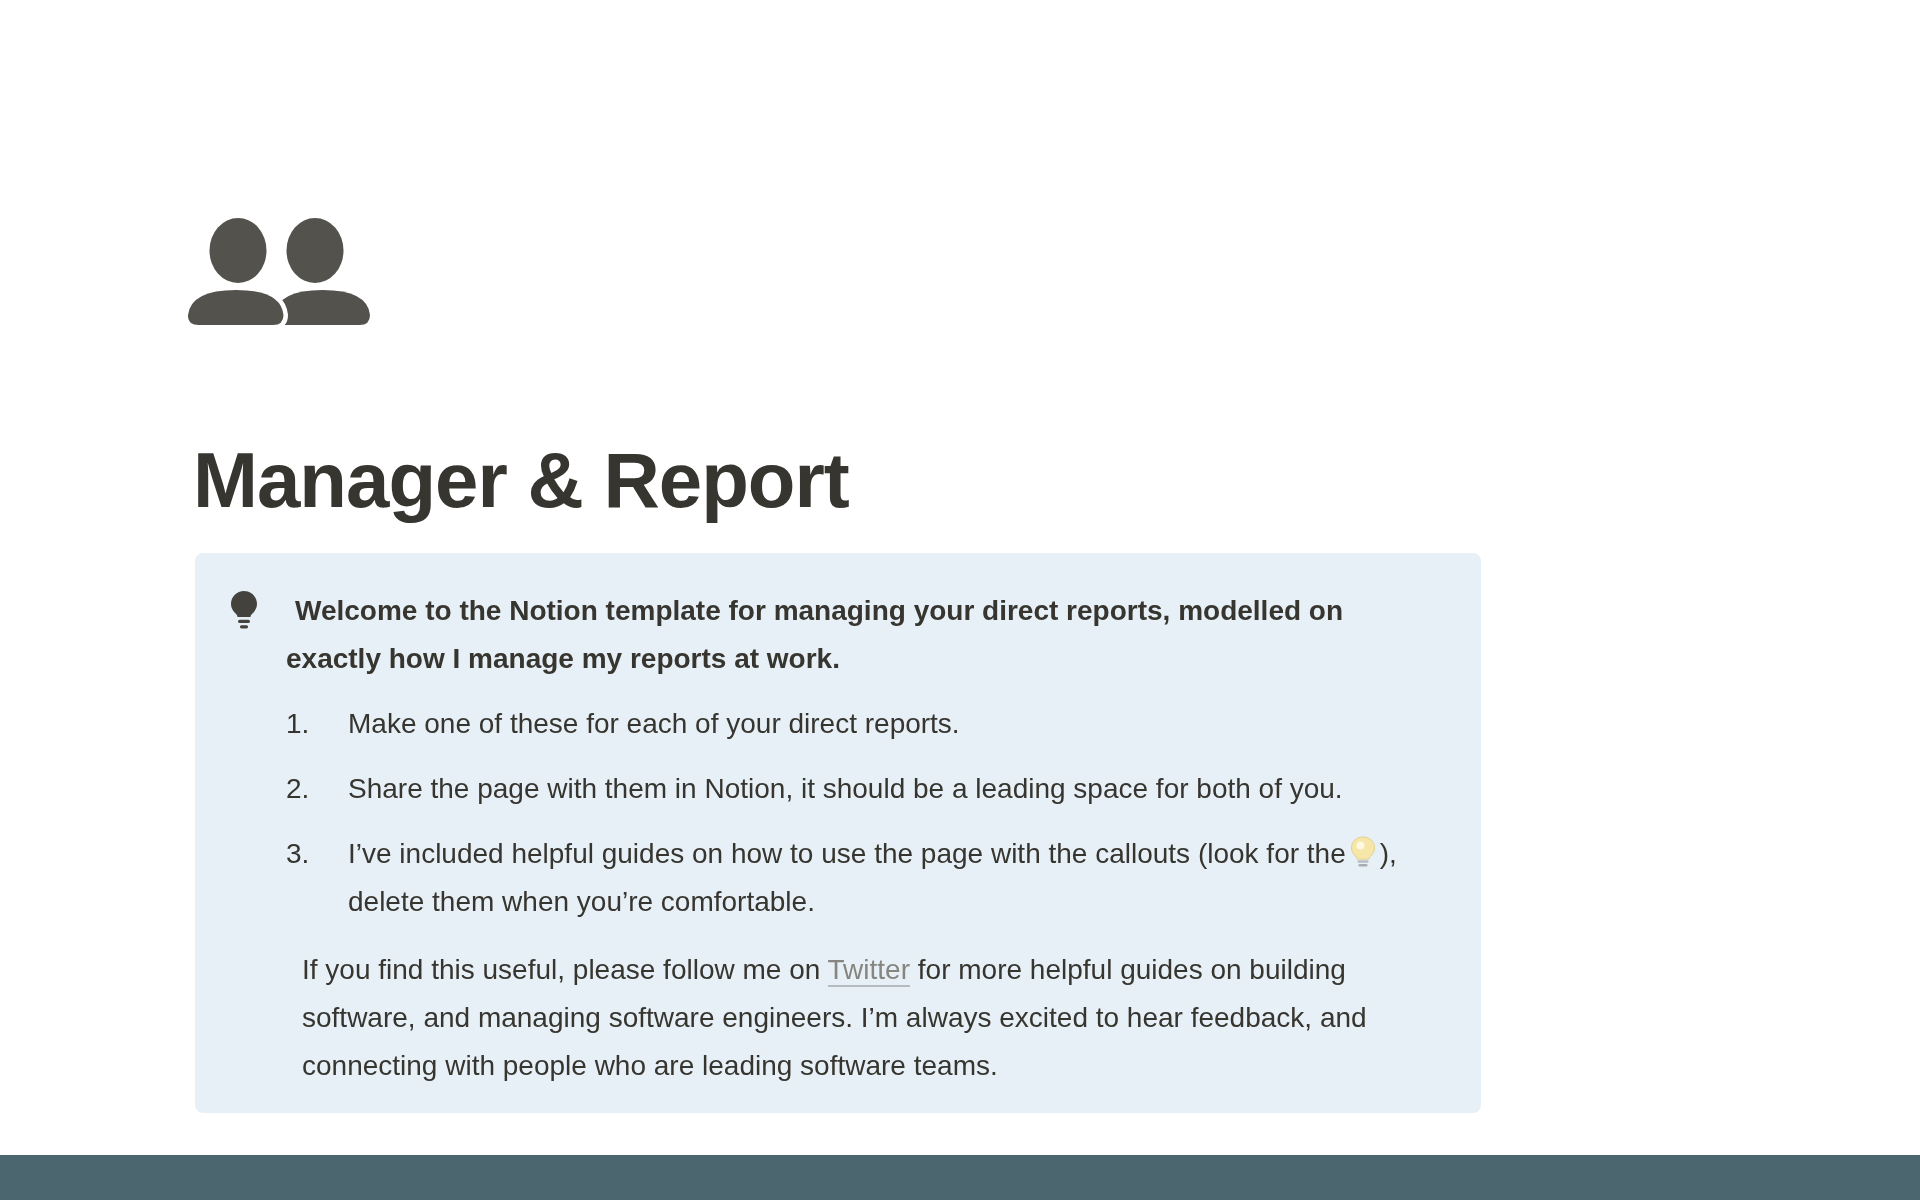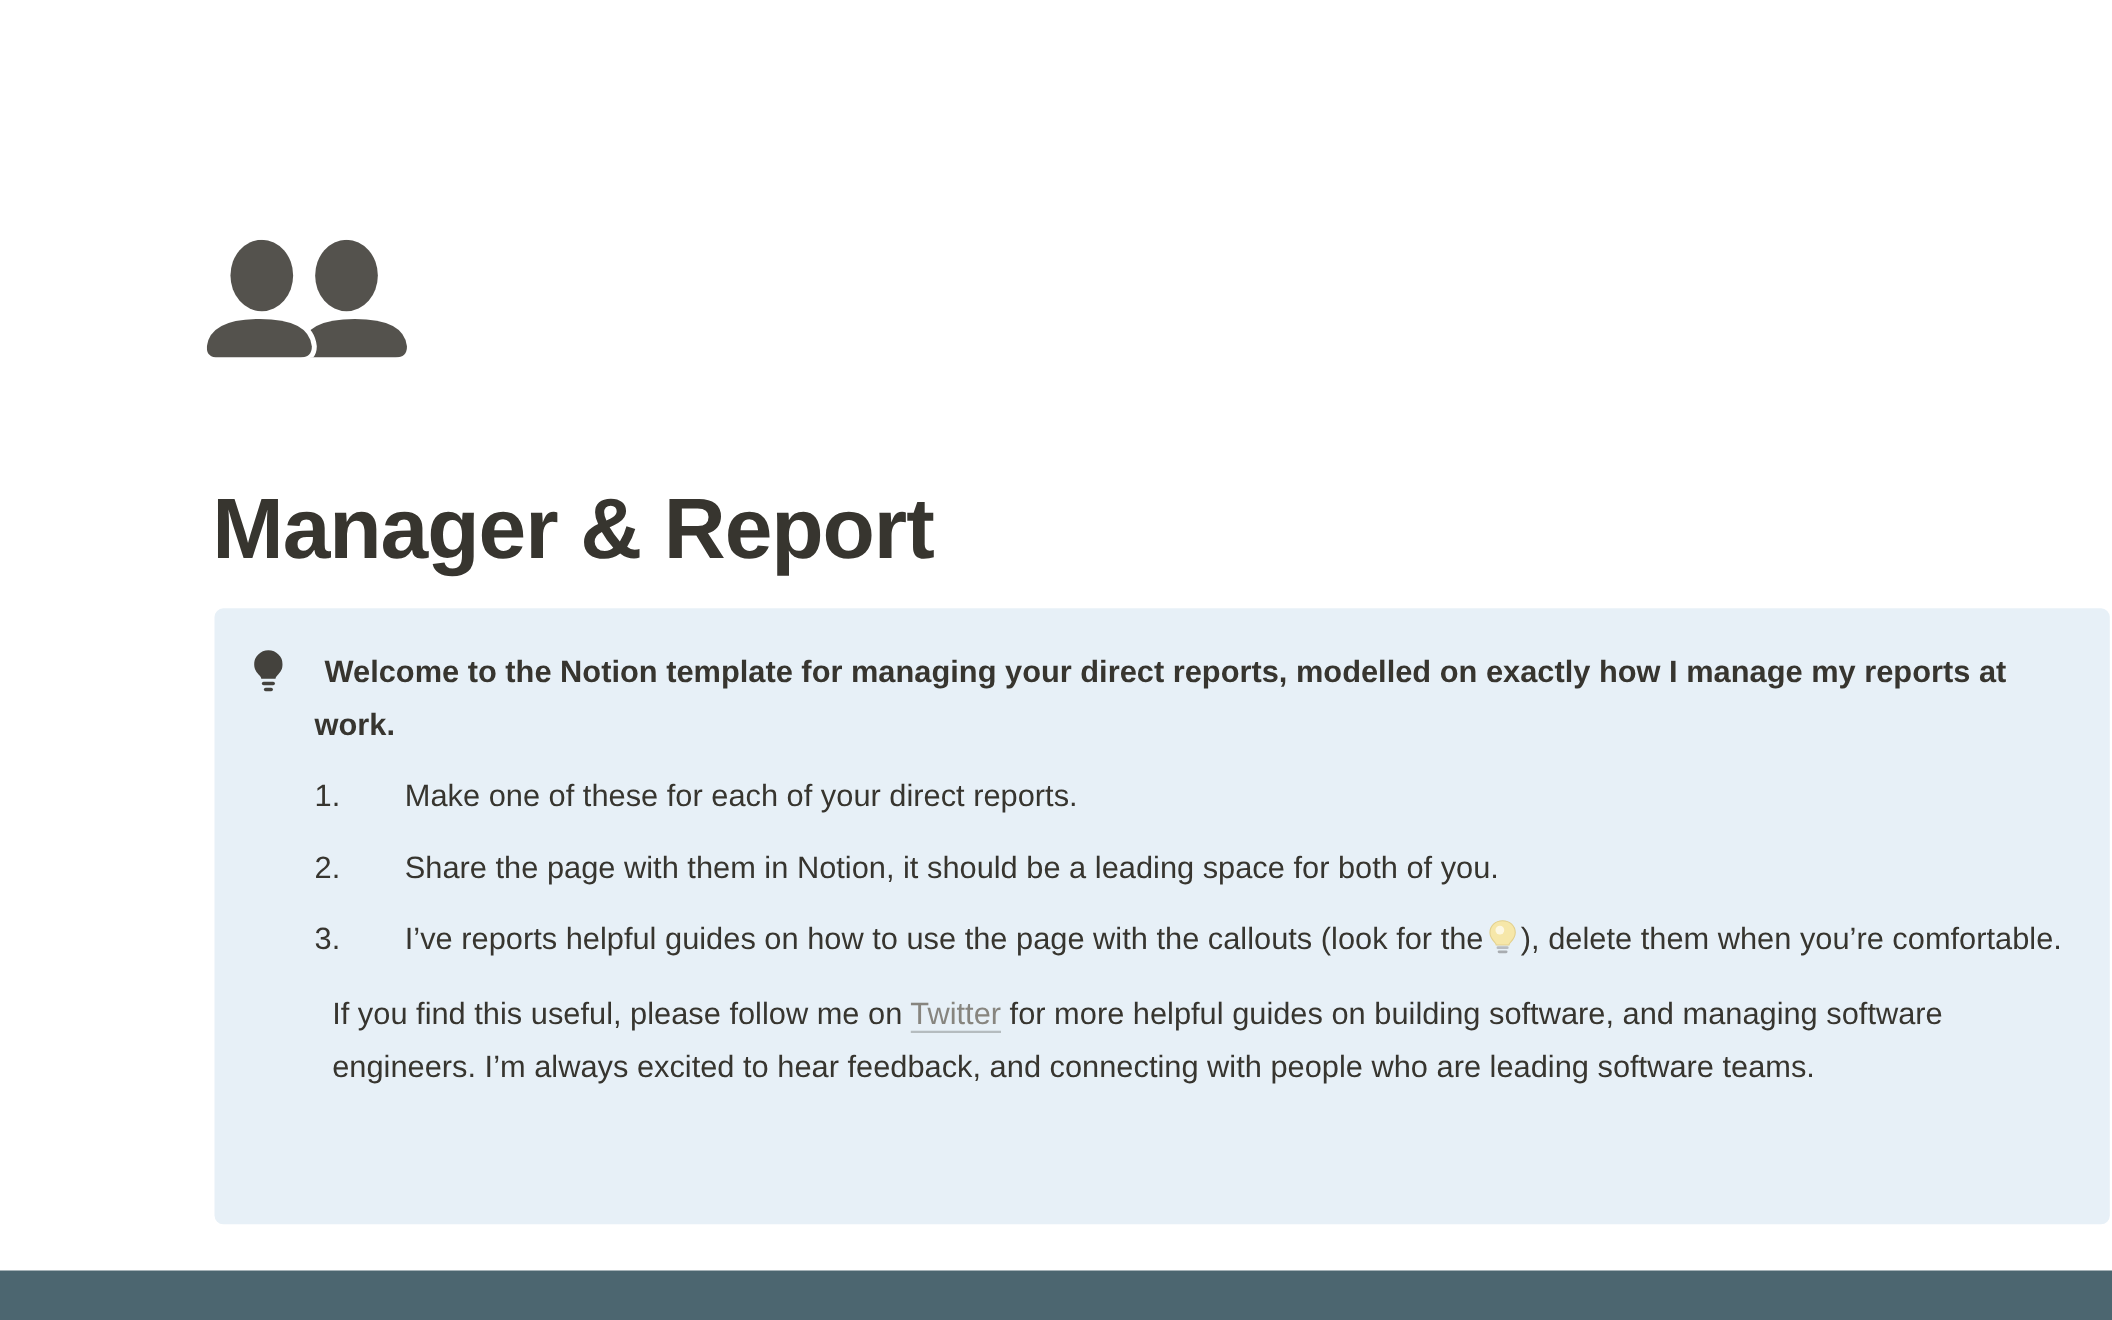--- a/index.html
+++ b/index.html
@@ -32,21 +32,21 @@
     font-size: 78px;
     line-height: 96px;
     font-weight: 700;
     letter-spacing: -1px;
     color: #37352F;
   }
   .callout {
     position: absolute;
     left: 195px;
     top: 553px;
-    width: 1723px;
+    width: 1286px;
     height: 560px;
     box-sizing: border-box;
     background: #E7F0F7;
     border-radius: 8px;
     padding: 34px 40px 0 36px;
     display: flex;
     align-items: flex-start;
   }
   .callout-icon-col {
     flex: none;
@@ -72,21 +72,20 @@
   .list-item {
     display: flex;
     margin: 0 0 17px 0;
   }
   .list-num {
     flex: none;
     width: 62px;
   }
   .list-text {
     flex: 1;
-    margin-left: 20px;
   }
   .outro {
     margin: 20px 0 0 16px;
   }
   .inline-link {
     color: #87857F;
     text-decoration: none;
     border-bottom: 2px solid rgba(55, 53, 47, 0.28);
     cursor: pointer;
   }
@@ -154,21 +153,21 @@
           <span class="list-text">Make one of these for each of your direct reports.</span>
         </div>
 
         <div class="list-item">
           <span class="list-num">2.</span>
           <span class="list-text">Share the page with them in Notion, it should be a leading space for both of you.</span>
         </div>
 
         <div class="list-item">
           <span class="list-num">3.</span>
-          <span class="list-text"><span>I’ve reports helpful guides on how to use the page with the callouts (look for the</span><span class="bulb-emoji"><svg viewBox="0 0 30 32" width="30" height="32">
+          <span class="list-text"><span>I’ve included helpful guides on how to use the page with the callouts (look for the</span><span class="bulb-emoji"><svg viewBox="0 0 30 32" width="30" height="32">
                 <path d="M15 1C8.4 1 3.5 5.8 3.5 11.8c0 3.8 2 6.4 4 8.4 1 1 1.7 1.9 1.7 2.9h11.6c0-1 .7-1.9 1.7-2.9 2-2 4-4.6 4-8.4C26.5 5.8 21.6 1 15 1z" fill="#F6E7A9" stroke="#E3D08C" stroke-width="1"></path>
                 <circle cx="12.5" cy="9.5" r="4" fill="#FDF8E3"></circle>
                 <rect x="9.5" y="24.2" width="11" height="2.6" rx="1.3" fill="#B9BDC1"></rect>
                 <rect x="10.5" y="28" width="9" height="2.6" rx="1.3" fill="#A8ACB0"></rect>
               </svg></span><span>), delete them when you’re comfortable.</span></span>
         </div>
 
       </div>
 
       <p class="outro"><span>If you find this useful, please follow me on </span><a class="inline-link">Twitter</a><span> for more helpful guides on building software, and managing software engineers. I’m always excited to hear feedback, and connecting with people who are leading software teams.</span></p>

